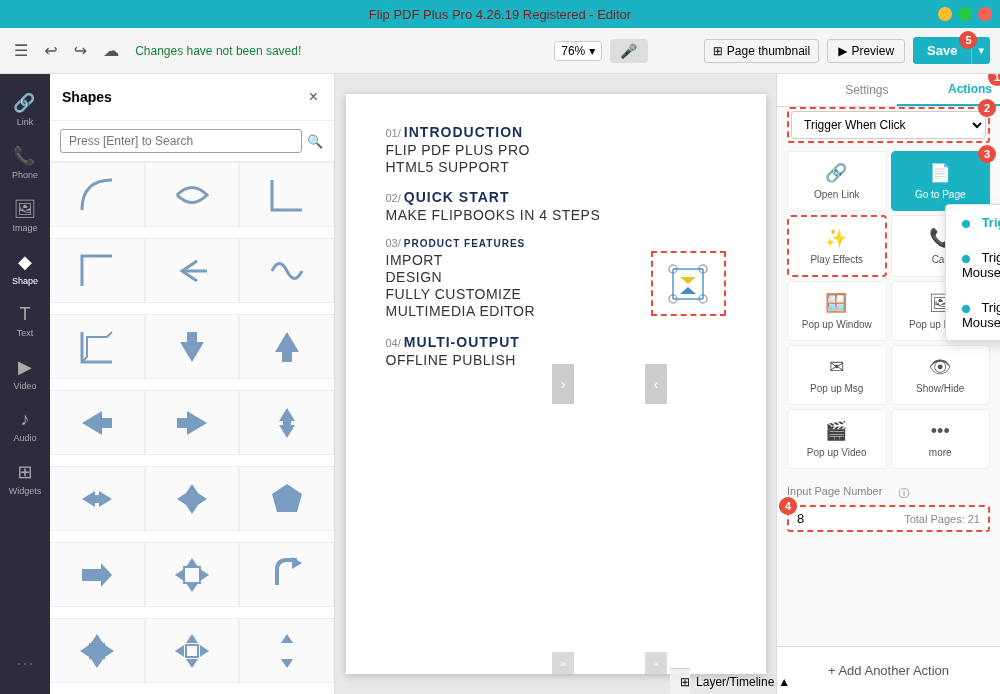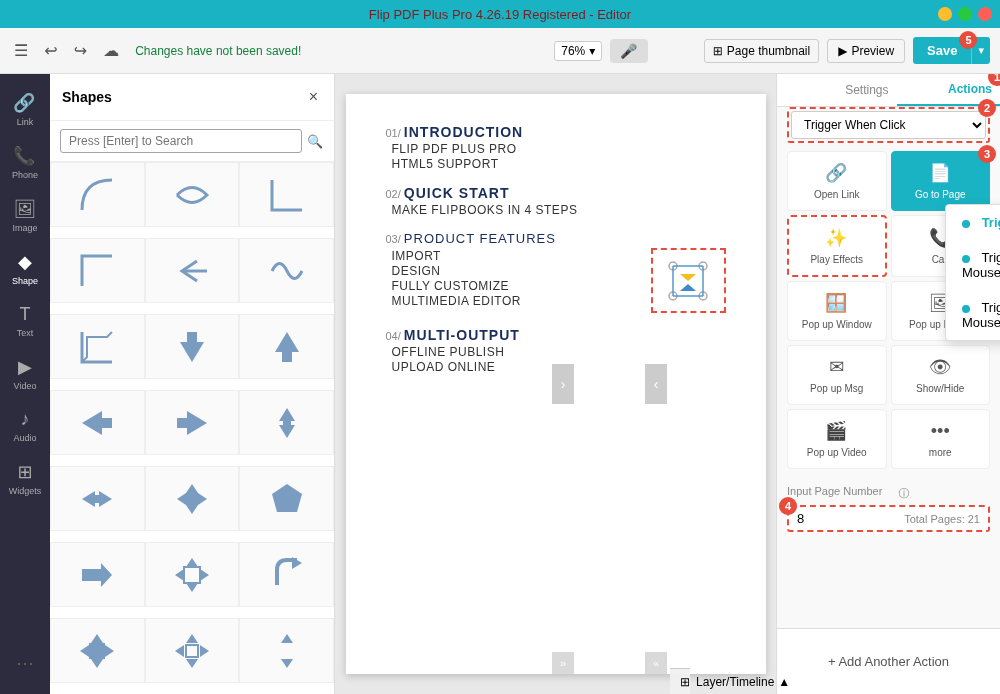--- a/index.html
+++ b/index.html
@@ -252,21 +252,21 @@
     .page-content {
       padding: 30px 40px;
     }
     .section-title {
       font-size: 11px;
       font-weight: bold;
       margin-bottom: 2px;
     }
     .section-num { color: #888; font-weight: normal; }
     .section-main { color: #1a2e5a; }
-    .sub-item { font-size: 12px; color: #333; margin: 1px 6px; letter-spacing: 0.5px; }
+    .sub-item { font-size: 14px; color: #333; margin: 1px 0; letter-spacing: 0.5px; }
 
     
     .nav-left {
       position: absolute;
       left: 310px;
       top: 50%;
       transform: translateY(-50%);
       background: rgba(0,0,0,0.2);
       border: none;
       color: white;
@@ -446,21 +446,21 @@
       margin-left: auto;
       font-size: 11px;
       color: #888;
     }
 
     .add-action-btn {
       margin-top: auto;
       background: white;
       border: none;
       border-top: 1px solid #ddd;
-      padding: 25px;
+      padding: 16px;
       text-align: center;
       cursor: pointer;
       font-size: 13px;
       color: #555;
       display: flex;
       align-items: center;
       justify-content: center;
       gap: 6px;
     }
 
@@ -775,21 +775,21 @@
           <div class="section-title">
             <span class="section-num">02/</span>
             <span class="section-main" style="font-size:14px; font-weight:900; letter-spacing:1px;"> QUICK START</span>
           </div>
           <div class="sub-item">MAKE FLIPBOOKS IN 4 STEPS</div>
         </div>
 
         <div style="margin-bottom:14px; position:relative;">
           <div class="section-title">
             <span class="section-num">03/</span>
-            <span class="section-main" style="font-size:13px; font-weight:400; letter-spacing:1px;"> PRODUCT FEATURES</span>
+            <span class="section-main" style="font-size:10px; font-weight:700; letter-spacing:1px;"> PRODUCT FEATURES</span>
           </div>
           <div style="display:flex; justify-content:space-between; align-items:flex-start;">
             <div>
               <div class="sub-item">IMPORT</div>
               <div class="sub-item">DESIGN</div>
               <div class="sub-item">FULLY CUSTOMIZE</div>
               <div class="sub-item">MULTIMEDIA EDITOR</div>
             </div>
 
             <div style="width:75px; height:65px; border:2px dashed #e74c3c; margin-left:10px; background:rgba(255,255,255,0.9); display:flex; align-items:center; justify-content:center;">
@@ -808,21 +808,20 @@
             </div>
           </div>
         </div>
 
         <div style="margin-bottom:14px;">
           <div class="section-title">
             <span class="section-num">04/</span>
             <span class="section-main" style="font-size:14px; font-weight:900; letter-spacing:1px;"> MULTI-OUTPUT</span>
           </div>
           <div class="sub-item">OFFLINE PUBLISH</div>
-          <div class="sub-item">UPLOAD ONLINE</div>
         </div>
       </div>
     </div>
 
     <button class="nav-left">‹</button>
     <button class="nav-right">›</button>
     <button class="nav-start">«</button>
     <button class="nav-end">»</button>
 
     <div class="layer-bar">

